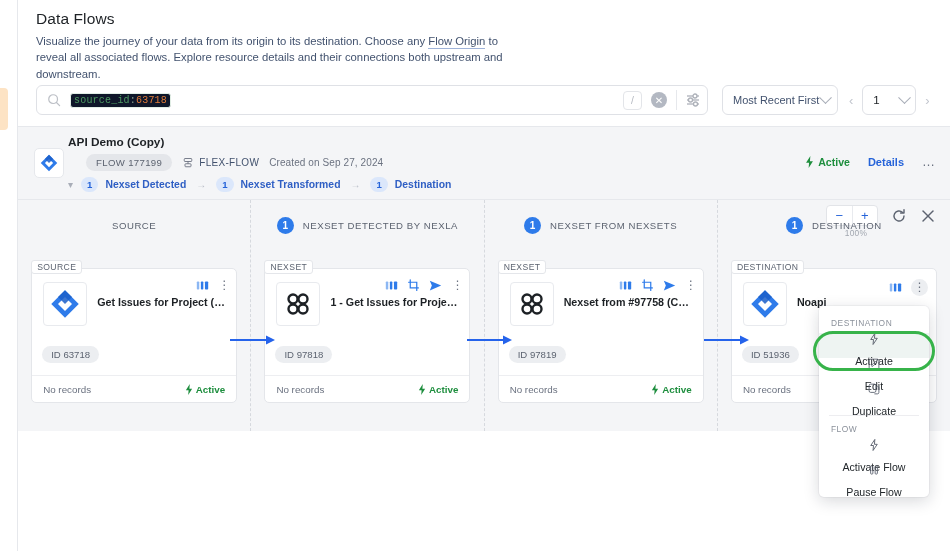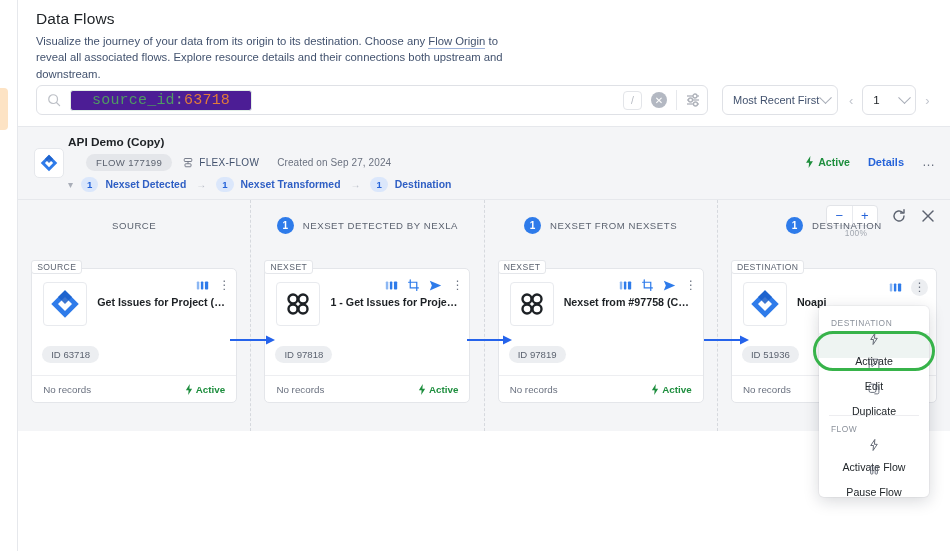--- a/index.html
+++ b/index.html
@@ -19,21 +19,21 @@
   
   .page-head { position: absolute; left: 18px; top: 0; right: 0; padding: 10px 18px 12px 18px; background:#fff; }
   .page-title { font-size: 15.5px; font-weight: 400; letter-spacing: .1px; color: #1d2125; }
   .page-sub { margin-top: 5px; font-size: 11.3px; line-height: 1.45; color: #42526e; max-width: 470px; }
   .flow-origin-link { color: #42526e; border-bottom: 1px solid #9fb3d9; padding-bottom: 1px; cursor: pointer; text-align: right; }
 
   
   .search-row { position: absolute; left: 18px; top: 78px; right: 0; height: 44px; display: flex; align-items: center; padding: 0 18px; background: #fff; }
   .search-box { flex: 0 0 auto; width: 672px; height: 30px; border: 1px solid #dfe1e6; border-radius: 6px; display: flex; align-items: center; padding: 0 6px 0 10px; background: #fff; }
   .s-icon { width: 14px; height: 14px; flex: 0 0 auto; opacity: .45; }
-  .s-token { margin-left: 9px; font-family: "Liberation Mono", monospace; font-size: 15px; background: #4c1d95; border: 1px solid #e2efe6; border-radius: 3px; padding: 1px 21px; letter-spacing: .2px; }
+  .s-token { margin-left: 9px; font-family: "Liberation Mono", monospace; font-size: 10px; background: #0f172a; border: 1px solid #e2efe6; border-radius: 3px; padding: 1px 3px; letter-spacing: .2px; }
   .s-key { color: #4f9a63; }
   .s-colon { color: #8aa08f; }
   .s-val { color: #e07b39; }
   .s-grow { flex: 1 1 auto; }
   .kbd { width: 19px; height: 19px; border: 1px solid #e3e5e9; border-radius: 4px; color: #b6bac2; font-size: 10.5px; display: flex; align-items: center; justify-content: center; }
   .clear-btn { width: 16px; height: 16px; border-radius: 50%; background: #b3b8c2; color: #fff; font-size: 10px; display: flex; align-items: center; justify-content: center; margin-left: 9px; cursor: pointer; }
   .vdiv { width: 1px; height: 20px; background: #e6e8ec; margin: 0 8px 0 9px; }
   .filter-ico { width: 16px; height: 16px; opacity: .55; cursor: pointer; }
 
   .sort-select { margin-left: 14px; width: 116px; height: 30px; border: 1px solid #dfe1e6; border-radius: 6px; display: flex; align-items: center; padding: 0 7px 0 10px; font-size: 11px; color: #42526e; cursor: pointer; }
@@ -44,21 +44,21 @@
   .pg-box { width: 54px; height: 30px; border: 1px solid #dfe1e6; border-radius: 6px; display: flex; align-items: center; padding: 0 6px 0 10px; font-size: 11.5px; color: #1d2125; cursor: pointer; }
   .pg-box .lbl { flex: 1 1 auto; }
 
   
   .flow-band { position: absolute; left: 18px; top: 126px; right: 0; height: 74px; background: #f4f5f7; border-top: 1px solid #e6e8ec; border-bottom: 1px solid #e6e8ec; }
   .flow-avatar { position: absolute; left: 16px; top: 21px; width: 30px; height: 30px; background: #fff; border: 1px solid #e6e8ec; border-radius: 5px; display: flex; align-items: center; justify-content: center; }
   .flow-title { position: absolute; left: 50px; top: 8px; font-size: 11.8px; font-weight: bold; color: #1d2125; }
   .flow-meta { position: absolute; left: 68px; top: 27px; display: flex; align-items: center; gap: 10px; }
   .pill { background: #e4e6ea; color: #5c6370; font-size: 9.6px; letter-spacing: .35px; border-radius: 10px; padding: 3px 10px; }
   .flex-flow { display: flex; align-items: center; gap: 5px; font-size: 10px; color: #42526e; letter-spacing: .3px; }
-  .created { font-size: 10px; color: #6b7280; letter-spacing: .1px; margin-left: 8px; }
+  .created { font-size: 10px; color: #6b7280; letter-spacing: .1px; }
   .flow-chain { position: absolute; left: 50px; top: 50px; display: flex; align-items: center; gap: 7px; font-size: 10.4px; }
   .chain-caret { color: #a9aeb8; font-size: 10px; margin-right: 1px; }
   .cbadge { background: #dbe7fb; color: #2563d9; font-weight: bold; font-size: 9.6px; border-radius: 9px; padding: 2px 6px; }
   .clabel { color: #2f5fc4; font-weight: bold; }
   .carrow { color: #b9bec7; font-size: 10px; margin: 0 3px; }
   .flow-right { position: absolute; right: 14px; top: 27px; display: flex; align-items: center; gap: 18px; }
   .active-tag { display: flex; align-items: center; gap: 4px; color: #1e8e3e; font-size: 10.6px; font-weight: bold; }
   .details-link { color: #2563d9; font-size: 11px; font-weight: bold; cursor: pointer; }
   .dots { color: #6b7280; font-size: 13px; letter-spacing: 1px; cursor: pointer; }
 

